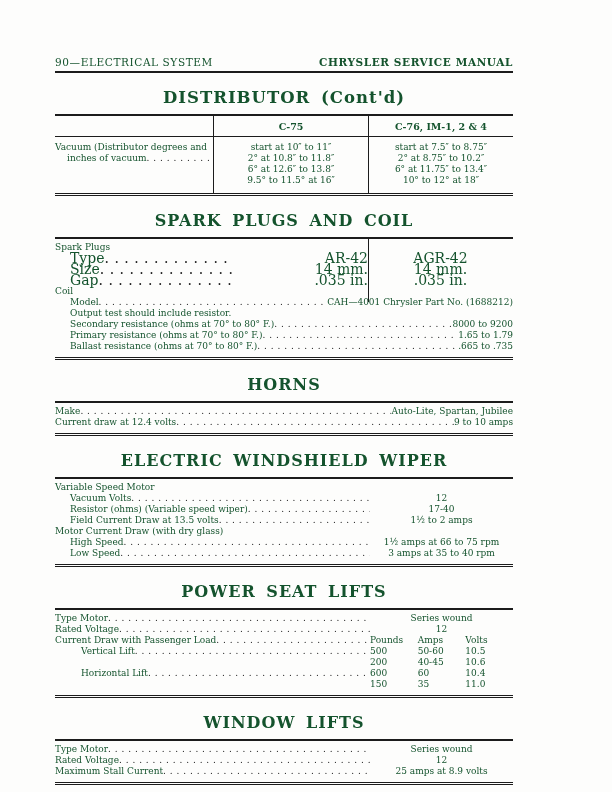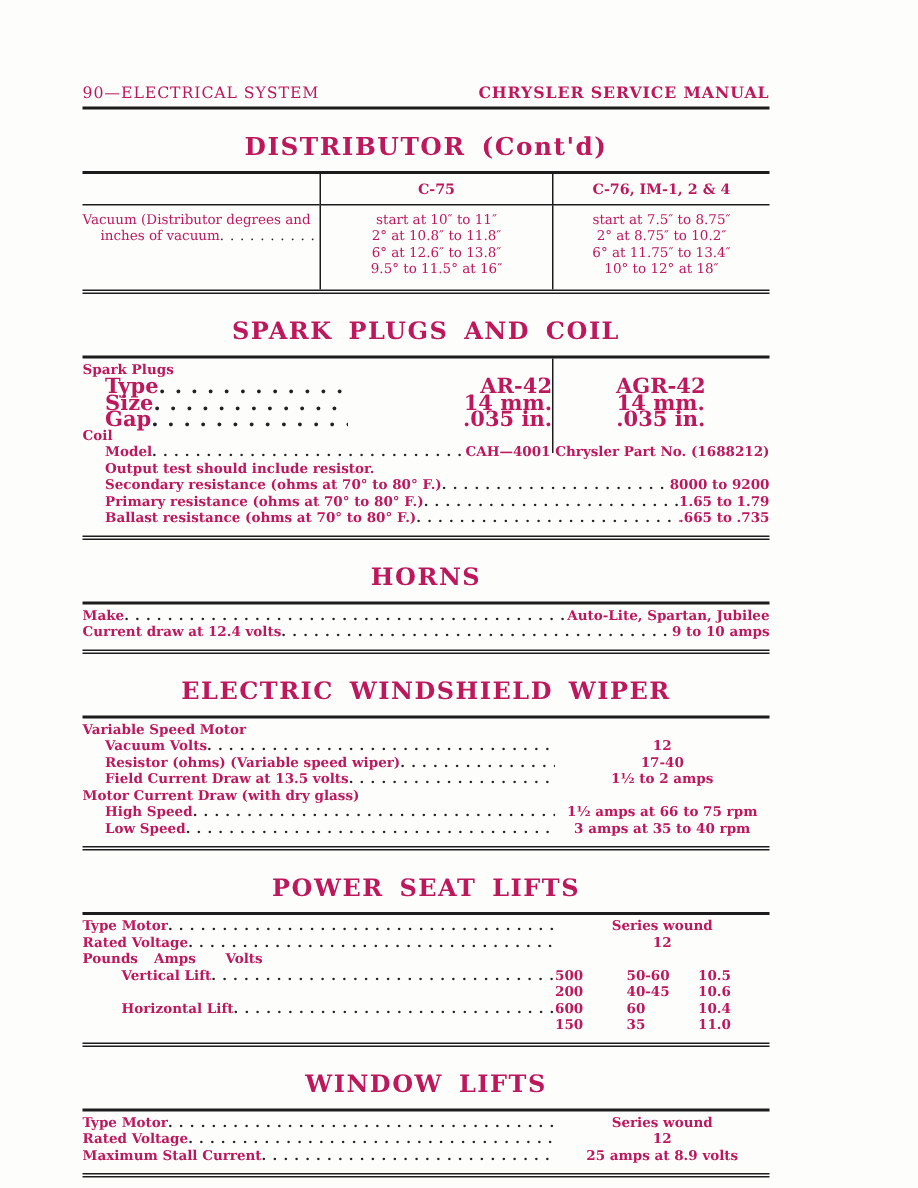--- a/index.html
+++ b/index.html
@@ -1,21 +1,21 @@
 <!DOCTYPE html>
 <html><head>
 <meta charset="utf-8">
 <style>
   html,body{margin:0;padding:0;background:#ffffff;}
   .page{
     position:relative;
     width:612px;height:792px;
     background:#fdfdfc;
     font-family:"DejaVu Serif", serif;
-    color:#be185d;
+    color:#14532d;
     box-sizing:border-box;
     padding:56px 99px 0 55px;
     overflow:hidden;
   }
   .content{width:458px;}
 
   
   .runhead{
     display:flex;justify-content:space-between;align-items:baseline;
     border-bottom:2px solid #1c1c1c;
@@ -57,21 +57,20 @@
   .dt-cell{padding:5px 0 7px;}
   .dt-center{text-align:center;}
   .dt-label .flexrow{padding-left:12px;}
 
   
   .spec{
     border-top:2px solid #1c1c1c;
     border-bottom:3px double #1c1c1c;
     padding:3px 0 5px;
     position:relative;
-    font-weight:bold;
   }
   .spec .vdivider{position:absolute;left:313px;top:0;width:1.2px;height:63px;background:#1c1c1c;}
 
   
   .sp-row{display:flex;font-size:14px;line-height:11px;}
   .sp-left{width:177px;display:flex;align-items:baseline;}
   .sp-v1{width:136px;text-align:right;}
   .sp-v2{width:145px;text-align:center;}
 
   
@@ -252,20 +251,24 @@
     </div>
     <div class="cv-row">
       <div class="cv-left">
             <span class="nowrap">Rated Voltage</span>
             <span class="leader"></span>
           </div>
       <div class="cv-val">12</div>
     </div>
 
     <div class="cv-row">
+      <div class="cv-left">
+            <span class="nowrap">Current Draw with Passenger Load</span>
+            <span class="leader"></span>
+          </div>
       <div class="cv-cols">
         <span>Pounds</span>
         <span>Amps</span>
         <span>Volts</span>
       </div>
     </div>
 
     <div class="cv-row">
       <div class="cv-left">
             <span class="nowrap ind2">Vertical Lift</span>

